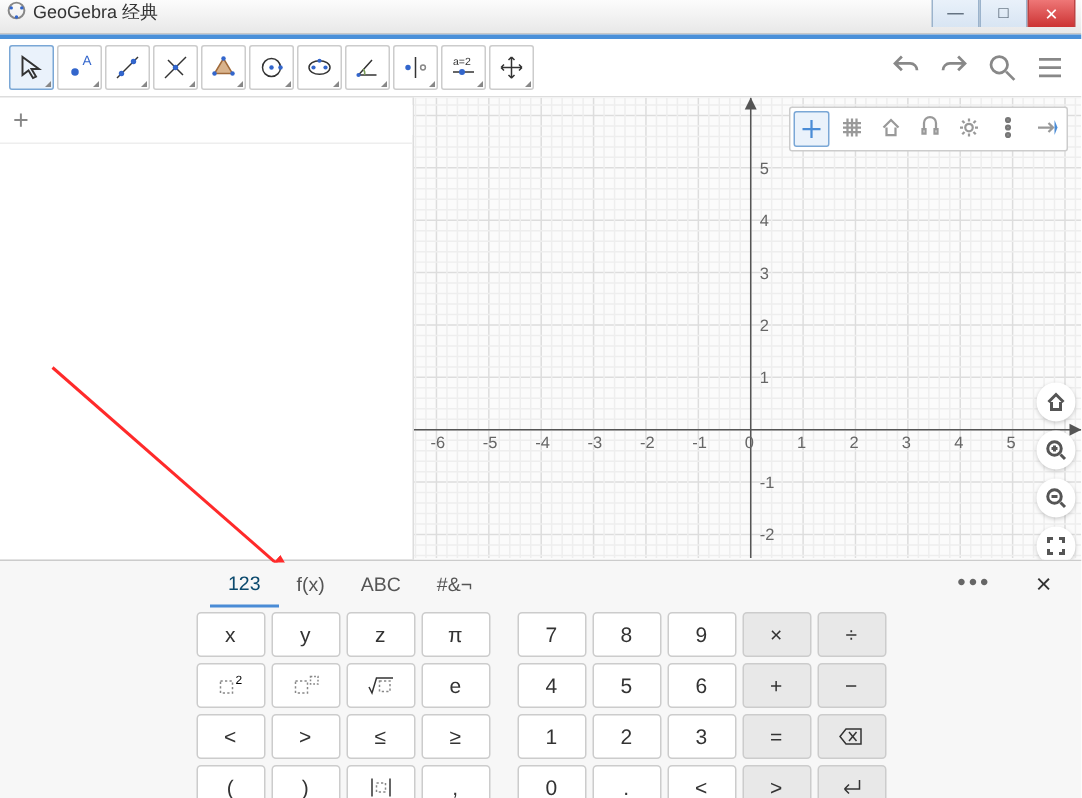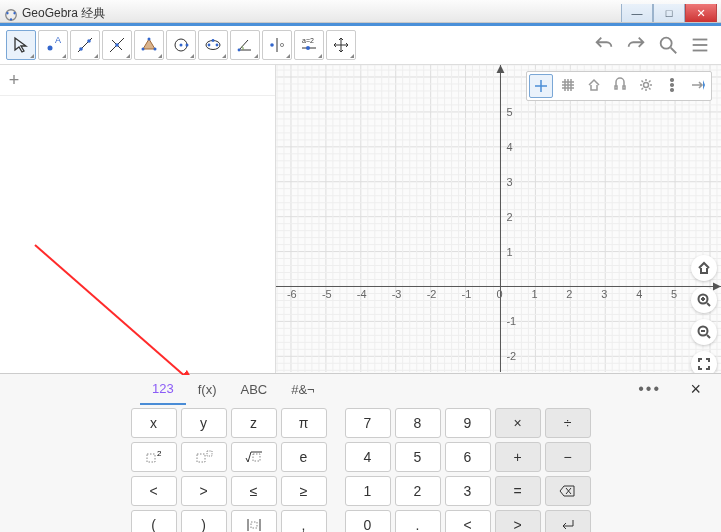--- a/index.html
+++ b/index.html
@@ -1,16 +1,16 @@
 <!DOCTYPE html>
 <html><head>
 <meta charset="utf-8">
 <style>
 html,body{margin:0;padding:0;font-family:Arial,sans-serif;font-size:13px;color:#333;background:#fff;width:721px;height:532px;overflow:hidden;position:relative}
-.titlebar{height:22px;background:linear-gradient(#fcfcfc,#e8e8e8);border-bottom:1px solid #c8c8c8;display:flex;align-items:flex-end;padding:0 4px;font-size:12px;color:#333}
+.titlebar{height:22px;background:linear-gradient(#fcfcfc,#e8e8e8);border-bottom:1px solid #c8c8c8;display:flex;align-items:flex-start;padding:0 4px;font-size:12px;color:#333}
 .titlebar .logo{width:14px;height:14px;margin-right:4px;display:flex;align-items:center;justify-content:center}
 .titlebar .spacer{flex:1}
 .winbtns{display:flex;gap:0}
 .winbtn{width:30px;height:18px;border:1px solid #9bb3cc;border-bottom:none;border-top:none;background:linear-gradient(#e9f1fa,#d8e5f3);display:flex;align-items:center;justify-content:center;font-size:11px;color:#3a4a5a}
 .winbtn.close{background:linear-gradient(#e77,#c33);color:#fff;border-color:#b44}
 .bluebar{height:3px;background:#4a90d9}
 .toolbar{height:34px;border-bottom:1px solid #ddd;display:flex;align-items:center;padding:2px 6px;gap:2px}
 .tool{width:28px;height:28px;border:1px solid #ccc;border-radius:2px;background:#fff;display:flex;align-items:center;justify-content:center;position:relative;cursor:pointer}
 .tool.sel{border:1px solid #7aa7d6;background:#eaf2fb}
 .tool .tri{position:absolute;right:1px;bottom:1px;width:0;height:0;border-left:4px solid transparent;border-bottom:4px solid #888}
@@ -32,21 +32,21 @@
 .viewtb{position:absolute;top:6px;left:250px;display:flex;gap:4px;background:#fff;border:1px solid #ccc;border-radius:2px;padding:2px}
 .vbtn{width:22px;height:22px;display:flex;align-items:center;justify-content:center;color:#777;cursor:pointer;border-radius:2px}
 .vbtn.active{background:#eaf2fb;border:1px solid #7aa7d6}
 .vbtn svg{width:16px;height:16px;stroke:#777;fill:none;stroke-width:1.5}
 .sidebtns{position:absolute;right:4px;top:190px;display:flex;flex-direction:column;gap:6px}
 .sbtn{width:26px;height:26px;border-radius:13px;background:#fff;box-shadow:0 1px 3px rgba(0,0,0,.2);display:flex;align-items:center;justify-content:center;color:#555;cursor:pointer}
 .sbtn svg{width:16px;height:16px;stroke:#555;fill:none;stroke-width:2}
 .keyboard{height:165px;border-top:1px solid #ccc;background:#f7f7f7;display:flex;flex-direction:column}
 .kbtabs{height:30px;display:flex;align-items:center;padding:0 140px 0 140px;position:relative}
 .kbtab{padding:0 12px;color:#555;font-size:13px;cursor:pointer;height:30px;display:flex;align-items:center}
-.kbtab.active{color:#8b5cf6;border-bottom:2px solid #4a8cd6}
+.kbtab.active{color:#0c4a6e;border-bottom:2px solid #4a8cd6}
 .kbtabs .more{position:absolute;right:60px;color:#666;font-size:16px;letter-spacing:2px;cursor:pointer}
 .kbtabs .closekb{position:absolute;right:20px;font-size:18px;color:#333;cursor:pointer}
 .keys{flex:1;display:flex;justify-content:center;align-items:flex-start;padding:4px 0}
 .keygrid{display:flex;gap:18px}
 .kcol{display:flex;flex-direction:column;gap:4px}
 .krow{display:flex;gap:4px}
 .key{width:44px;height:28px;border:1px solid #ccc;border-radius:3px;background:#fff;display:flex;align-items:center;justify-content:center;font-size:14px;color:#333;cursor:pointer}
 .key.dark{background:#e8e8e8}
 .key svg{width:18px;height:16px}
 .arrow-annot{position:absolute;pointer-events:none;z-index:50}

